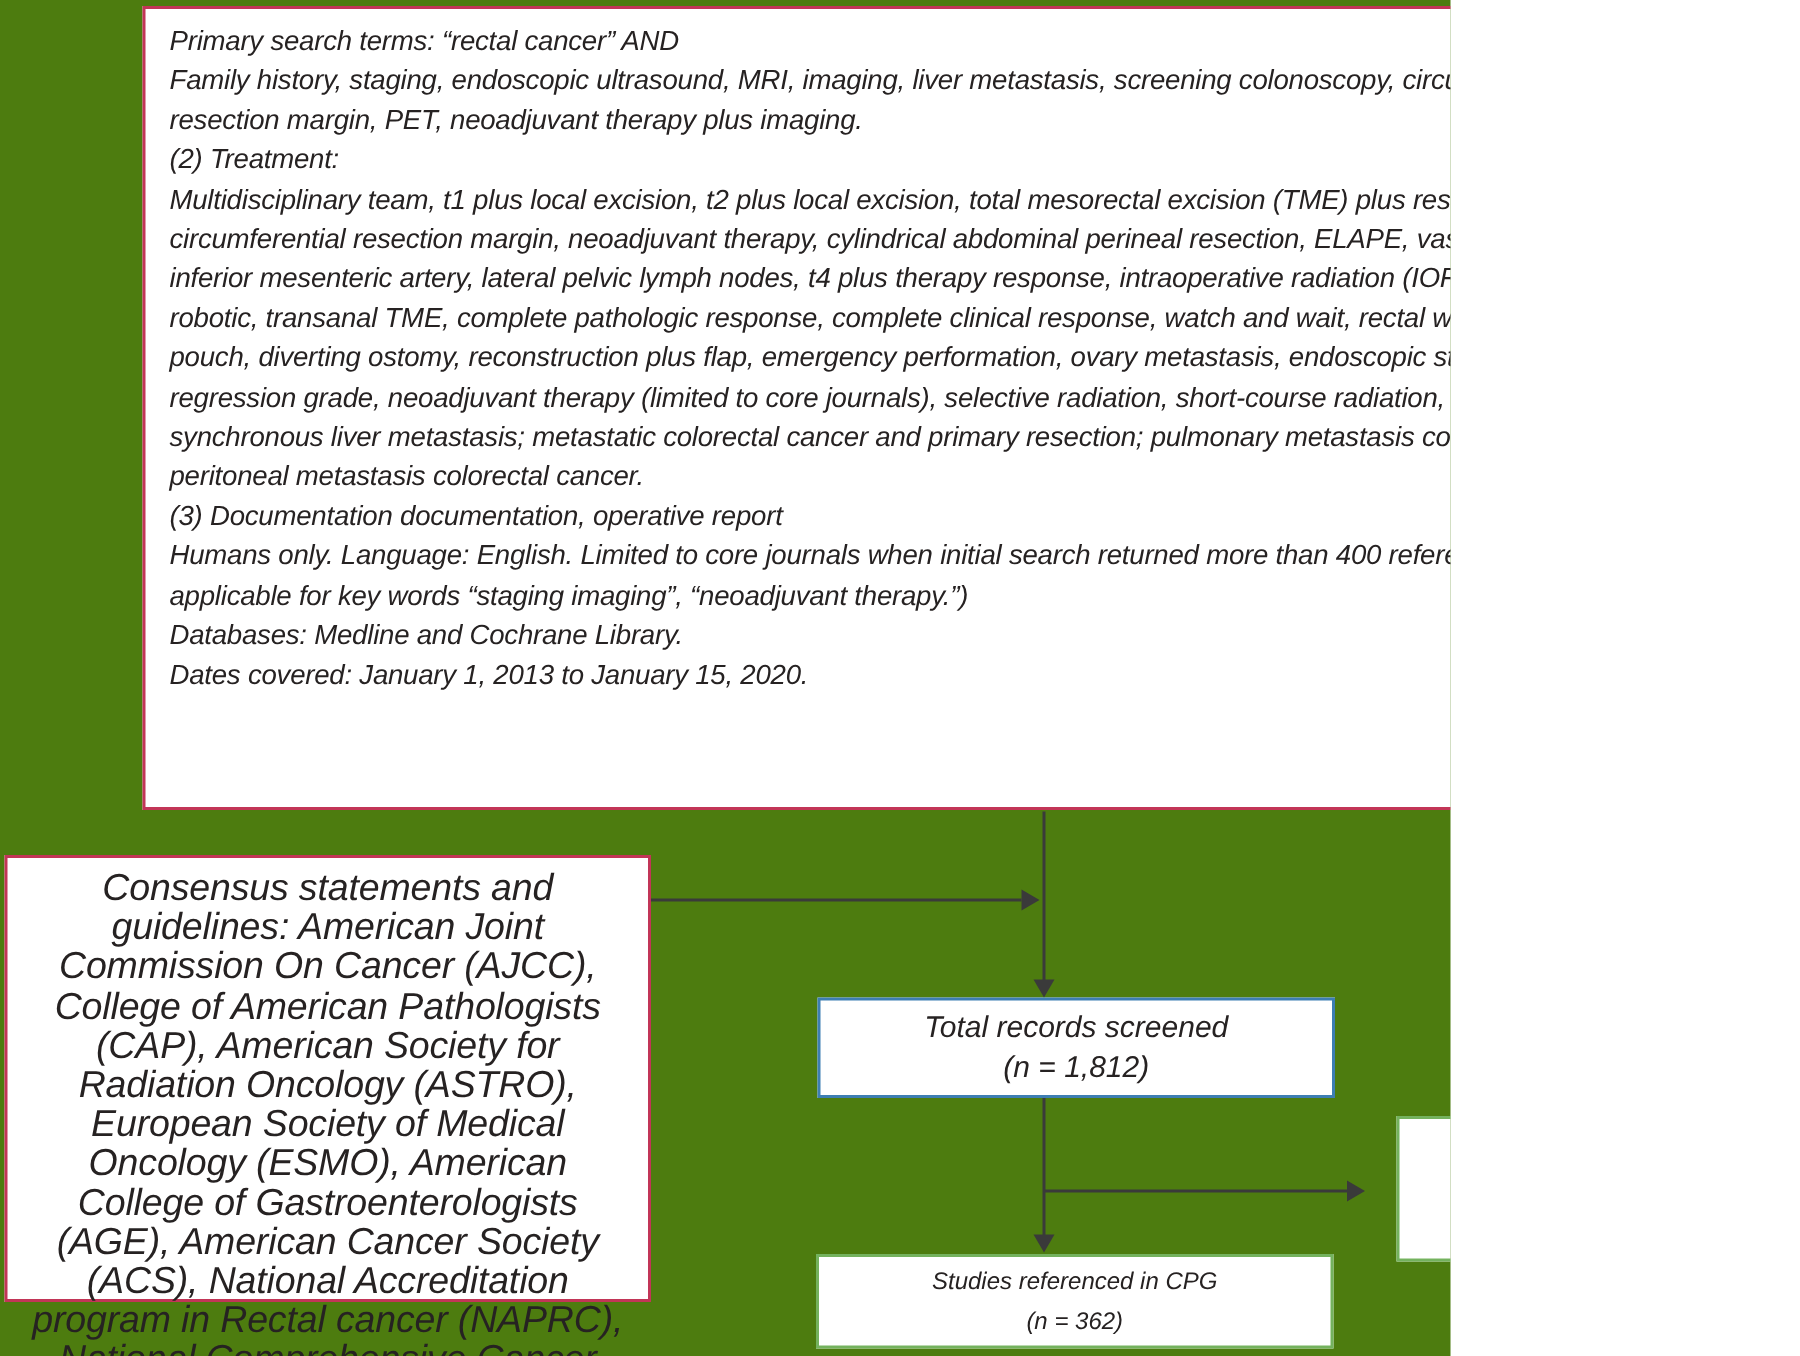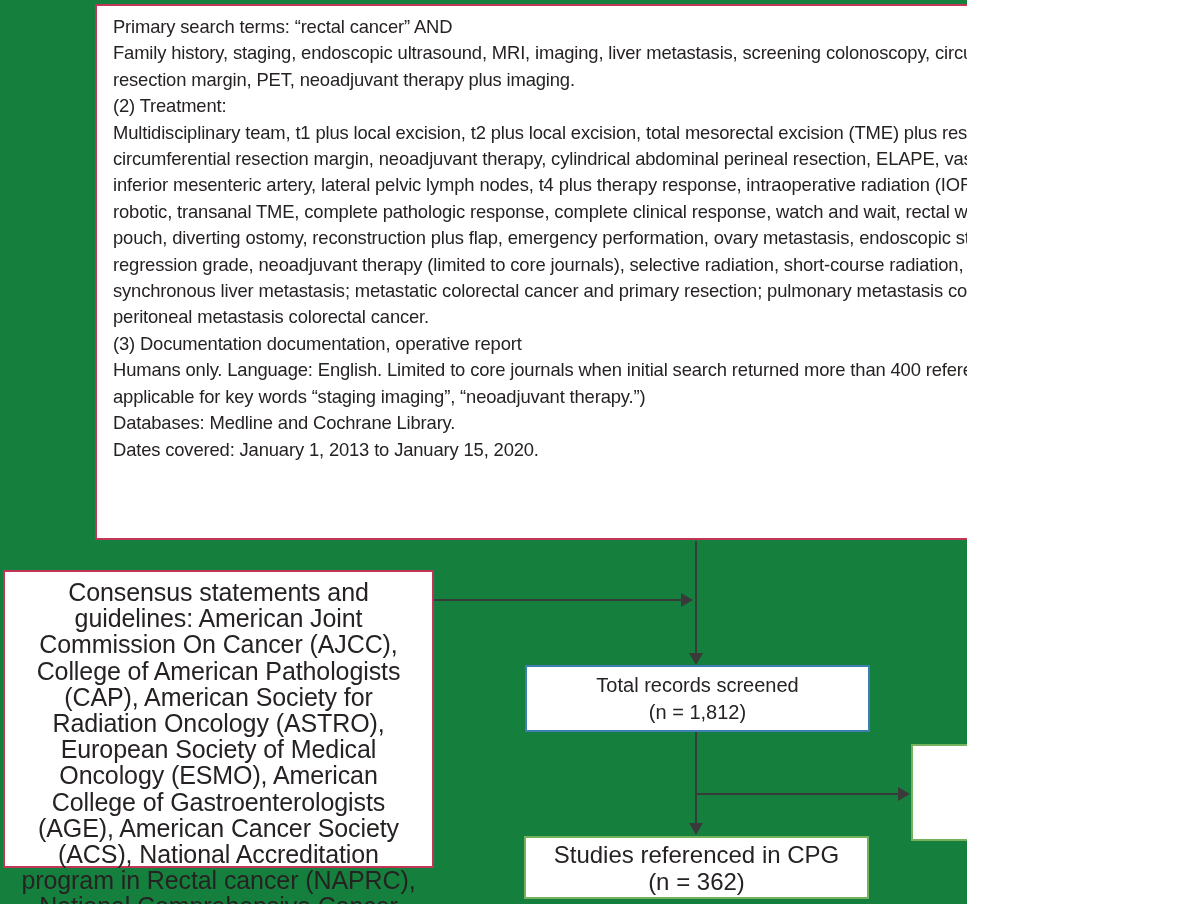--- a/index.html
+++ b/index.html
@@ -5,23 +5,24 @@
   html, body {
     margin: 0;
     padding: 0;
     background: #ffffff;
     font-family: "Liberation Sans", "DejaVu Sans", sans-serif;
   }
   .canvas {
     position: relative;
     width: 967px;
     height: 904px;
-    background: #15803d;
+    background: #4d7c0f;
     color: #262222;
     overflow: hidden;
+    font-style: italic;
   }
   .box {
     position: absolute;
     box-sizing: border-box;
     background: #ffffff;
   }
   .box.red   { border: 2px solid #c23557; }
   .box.blue  { border: 2px solid #3d7eb3; }
   .box.green { border: 2px solid #74b25e; }
 
@@ -43,32 +44,33 @@
     letter-spacing: -0.1px;
   }
   .consensus-box p { margin: 0; }
 
   .node {
     display: flex;
     flex-direction: column;
     align-items: center;
     justify-content: center;
     text-align: center;
+    margin-left: 20px;
   }
   .screened-box {
     left: 525px; top: 665px; width: 345px; height: 67px;
     font-size: 20px; line-height: 27px;
   }
   .excluded-box {
     left: 911px; top: 744px; width: 285px; height: 97px;
     font-size: 15px; line-height: 28px;
   }
   .referenced-box {
     left: 524px; top: 836px; width: 345px; height: 63px;
-    font-size: 24px; line-height: 27px;
+    font-size: 16px; line-height: 27px;
   }
 
   .arrow-line {
     position: absolute;
     background: #3a3a3a;
   }
   .arrowhead {
     position: absolute;
     width: 0; height: 0;
   }

